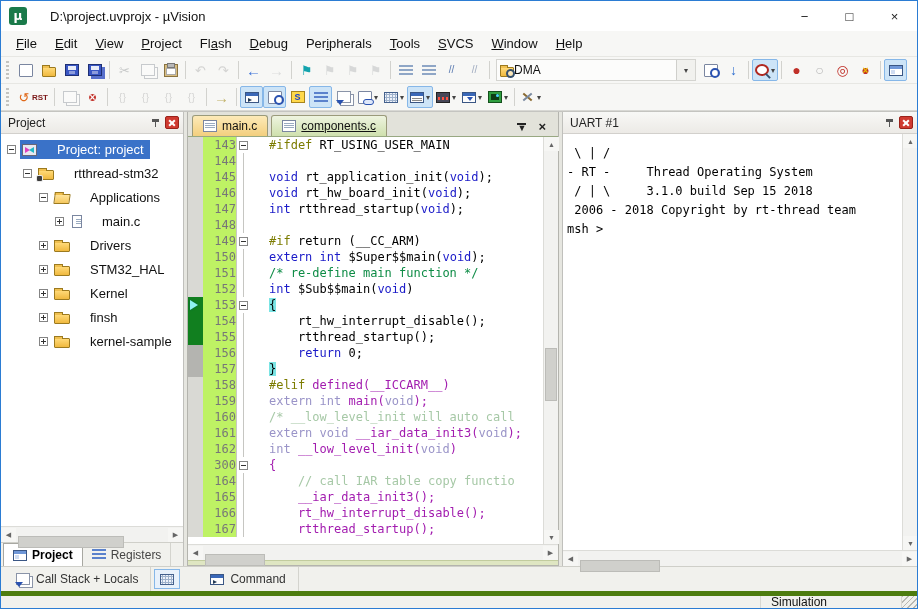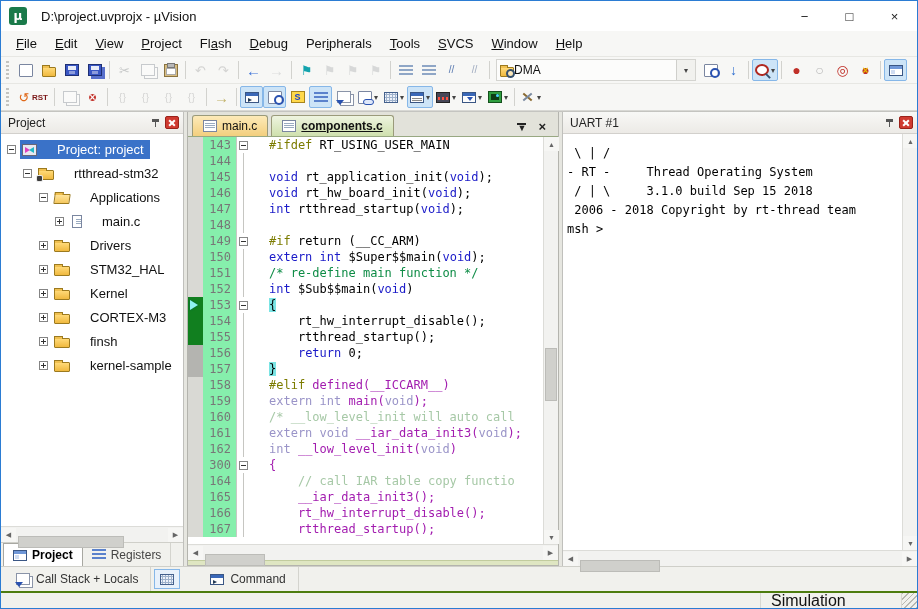--- a/index.html
+++ b/index.html
@@ -2,21 +2,21 @@
 <html><head>
 <meta charset="utf-8">
 <style>
 *{box-sizing:border-box;margin:0;padding:0}
 body{font-family:"Liberation Sans",sans-serif;background:#fff;width:918px;height:609px;overflow:hidden}
 .window{width:918px;height:609px;border:1px solid #2b7cd3;display:flex;flex-direction:column;background:#f0f0ee;overflow:hidden}
 
 
 .titlebar{height:30px;background:#fff;display:flex;align-items:center;flex:none}
 .app-icon{width:18px;height:18px;margin-left:8px;background:#1a7a4a;color:#fff;border-radius:3px;font:bold 12px/18px "DejaVu Sans",sans-serif;text-align:center;flex:none}
-.title{font-size:13px;margin-left:14px;color:#111}
+.title{font-size:13px;margin-left:23px;color:#111}
 .win-controls{margin-left:auto;display:flex;height:100%}
 .wc{width:45px;display:flex;align-items:center;justify-content:center;font-size:13px;color:#222}
 
 
 .menubar{height:26px;background:#f7f7f5;display:flex;align-items:center;padding-left:6px;flex:none;border-bottom:1px solid #e7e7e3}
 .menu-item{padding:3px 9px;font-size:13px;color:#111}
 .menu-item u{text-decoration:underline}
 
 
 .toolbar{height:27px;background:#f7f7f5;display:flex;align-items:center;flex:none;padding-left:2px}
@@ -115,33 +115,33 @@
 .strack{flex:1;position:relative}
 .sthumb{position:absolute;background:#d0d0cc;border:1px solid #bcbcb8}
 .hthumb{top:1px;height:12px}
 .vthumb{left:1px;width:12px}
 
 
 .editor-col{width:372px;flex:none;display:flex;flex-direction:column;background:#e9e9e2;margin:0 3px;border:1px solid #b4b4ae;border-top:none;min-height:0}
 .tabbar{height:25px;flex:none;display:flex;align-items:flex-end;padding:3px 4px 0 4px;background:#e2e2da;border-bottom:1px solid #98a882;gap:3px}
 .etab{height:21px;display:flex;align-items:center;gap:5px;padding:0 10px;border:1px solid #9a9a7a;border-bottom:none;border-radius:3px 3px 0 0;font-size:12px;color:#111}
 .etab.inactive{background:linear-gradient(#fdeab8,#f3cf7e)}
-.etab.active{background:linear-gradient(#eef4e0,#cfe0ae);font-weight:bold}
+.etab.active{background:linear-gradient(#eef4e0,#cfe0ae);font-weight:normal}
 .etab.active .etlabel{text-decoration:underline}
 .tab-tools{margin-left:auto;display:flex;align-items:center;gap:12px;padding:0 8px 4px 0}
 .tlist{font-size:9px;color:#222;border-top:2px solid #222;line-height:6px}
 .tclose{font-size:13px;font-weight:bold;color:#222;line-height:10px}
 .code-wrap{flex:1;display:flex;min-height:0;background:#fff}
 .code{flex:1;overflow:hidden;font-family:"DejaVu Sans Mono",monospace;font-size:12px;line-height:16px}
 .crow{display:flex;height:16px;white-space:pre}
 .gut{width:15px;flex:none;background:#d9d9d4;position:relative}
 .gut.g-g{background:#117f1f}
 .gut.g-gy{background:#b4b4b0}
 .garrow{position:absolute;left:2px;top:3px;border-left:8px solid #8ff2f2;border-top:5px solid transparent;border-bottom:5px solid transparent;filter:drop-shadow(0 0 1px #064)}
-.lnum{width:34px;flex:none;text-align:right;padding-right:5px;color:#777;background:#86efac;border-right:1px solid #c8c8c4}
+.lnum{width:34px;flex:none;text-align:right;color:#777;background:#bef264;border-right:1px solid #c8c8c4}
 .fold{width:12px;flex:none;display:flex;align-items:center;justify-content:center}
 .vline{width:1px;height:100%;background:#c6c6c2}
 .fbox{width:9px;height:9px;border:1px solid #888;background:#fff;position:relative}
 .fminus{position:absolute;left:1px;right:1px;top:3px;height:1px;background:#333}
 .ctext{flex:1;overflow:hidden;padding-left:20px}
 .sg-k{color:#1a1ac8}.sg-p{color:#7c7c00}.sg-c{color:#0e8c46}.sg-t{color:#000}
 .sg-g{color:#a21caf}.sg-gk{color:#9a94c8}.sg-gc{color:#a6c8a6}
 .sg-hl{background:#7be4e4;color:#000}
 .strip{height:5px;background:#dfe6c2;border-top:1px solid #c2cc9e;flex:none}
 
@@ -151,21 +151,21 @@
 .uart-pre{flex:1;font-family:"DejaVu Sans Mono",monospace;font-size:12px;line-height:19px;padding:10px 2px 0 4px;white-space:pre;overflow:hidden;color:#000}
 
 
 .ptabs{height:24px;flex:none;display:flex;align-items:stretch;background:#f1f1ed;border-top:1px solid #cfcfc9;padding-left:2px}
 .ptab{display:flex;align-items:center;gap:5px;padding:0 9px;font-size:12px;color:#444;border-right:1px solid #d4d4ce}
 .ptab.active{background:#fff;border:1px solid #a8a8a2;border-bottom:none;font-weight:bold;color:#000}
 .dockrow{height:25px;flex:none;background:#f1f1ed;border-top:1px solid #cfcfc9;display:flex;align-items:stretch;padding-left:3px}
 .dtab{display:flex;align-items:center;gap:6px;padding:0 12px;font-size:12px;color:#333;border-right:1px solid #d4d4ce}
 .dbtn{width:26px;margin:2px 3px;display:flex;align-items:center;justify-content:center;border:1px solid #86b7e8;background:#e8f1fb}
 .dgap{width:15px}
-.statusbar{height:17px;flex:none;background:#f1f1ed;border-top:2px solid #4d7c0f;display:flex;align-items:flex-end;font-size:16px;color:#111}
+.statusbar{height:17px;flex:none;background:#f1f1ed;border-top:5px solid #4d7c0f;display:flex;align-items:flex-end;font-size:12px;color:#111}
 .sb-fill{flex:1}
 .sb-cell{width:142px;align-self:stretch;display:flex;align-items:center;padding-left:10px;border-left:1px solid #d8d8d2;border-right:1px solid #d8d8d2}
 .sb-grip{width:15px;align-self:stretch;background:repeating-linear-gradient(135deg,#b8b8b2 0 1px,transparent 1px 4px)}
 </style>
 </head>
 <body>
 
 <div class="window">
 
   <div class="titlebar">
@@ -418,27 +418,20 @@
             <span class="selwrap">
               <span class="ic ic-folder"></span>
               <span class="tlab">STM32_HAL</span>
             </span>
           </div>
           <div class="trow" style="padding-left: 38px;">
             <span class="exp plus"></span>
             <span class="selwrap">
               <span class="ic ic-folder"></span>
               <span class="tlab">Kernel</span>
-            </span>
-          </div>
-          <div class="trow" style="padding-left: 38px;">
-            <span class="exp plus"></span>
-            <span class="selwrap">
-              <span class="ic ic-folder"></span>
-              <span class="tlab">CORTEX-M3</span>
             </span>
           </div>
           <div class="trow" style="padding-left: 38px;">
             <span class="exp plus"></span>
             <span class="selwrap">
               <span class="ic ic-folder"></span>
               <span class="tlab">finsh</span>
             </span>
           </div>
           <div class="trow" style="padding-left: 38px;">

